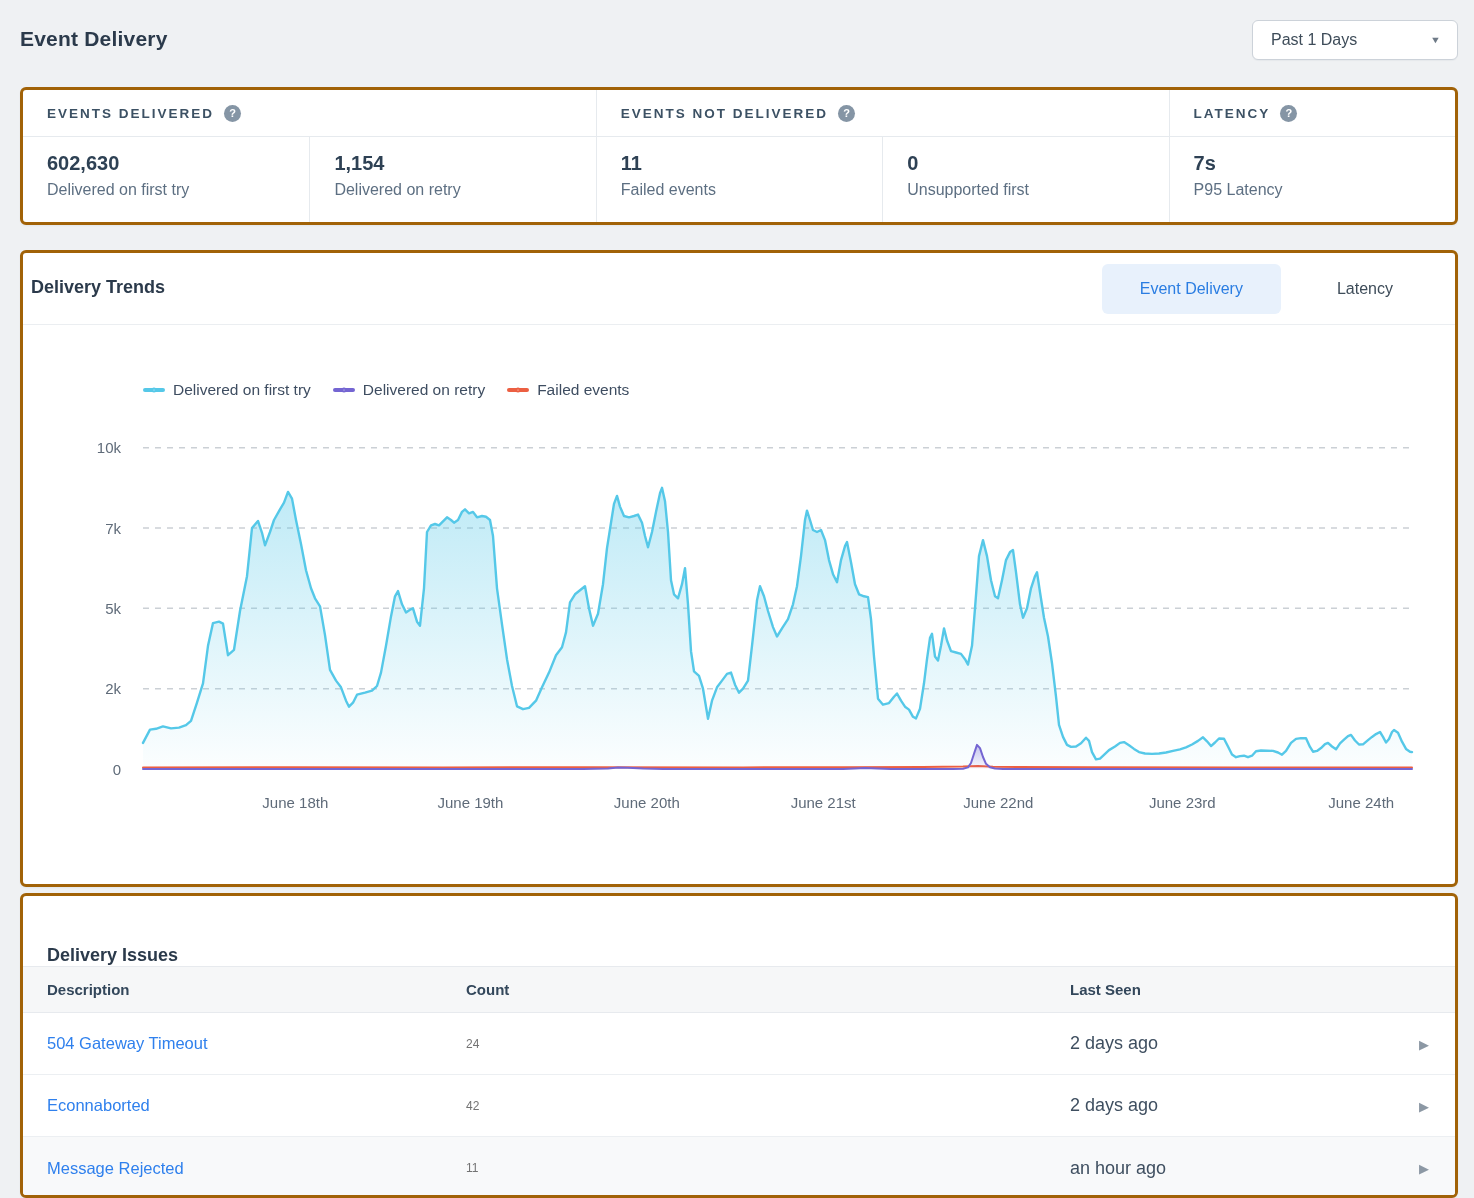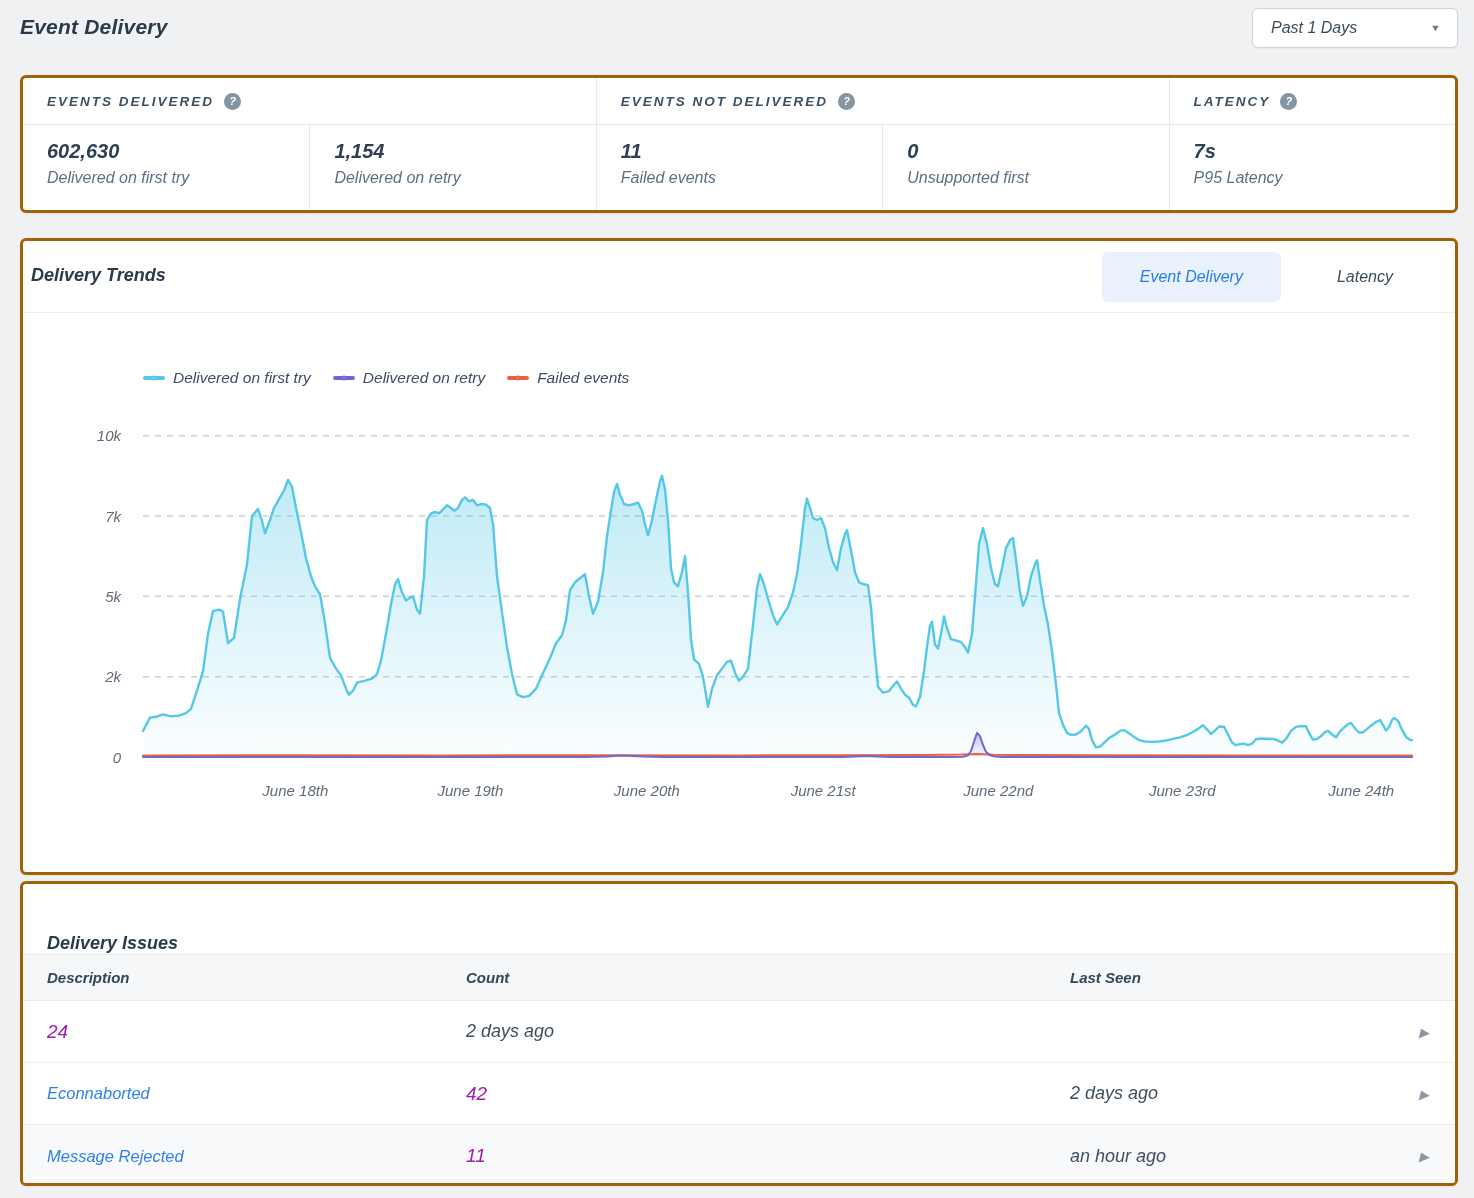--- a/index.html
+++ b/index.html
@@ -3,21 +3,21 @@
 <meta charset="utf-8">
 <style>
   * { margin:0; padding:0; box-sizing:border-box; }
   html,body { width:1474px; height:1198px; }
   body {
     font-family:"Liberation Sans", sans-serif;
     background:#eff1f3;
     color:#2e3f51;
     overflow:hidden;
   }
-  .page { width:1474px; height:1198px; padding:0 16px 0 20px;font-style:italic; }
+  .page { width:1474px; height:1198px; padding:12px 16px 0 20px; }
 
   
   .topbar { position:relative; height:75px; }
   .topbar h1 { position:absolute; left:0; top:15px; font-size:21px; font-weight:700; color:#2b3a4b; letter-spacing:.2px; }
   .select {
     position:absolute; right:0; top:8px; width:206px; height:40px;
     background:#fff; border:1px solid #ccd2d9; border-radius:6px;
     display:flex; align-items:center; justify-content:space-between;
     padding:0 16px 0 18px; font-size:16px; color:#3e4c59; cursor:pointer;
     box-shadow:0 1px 1px rgba(16,42,67,.04);
@@ -69,21 +69,21 @@
   
   .issues { margin-top:6px; height:305px; overflow:hidden; }
   .issues-title-row { height:70px; display:flex; align-items:flex-end; padding-left:24px; }
   .issues-title-row h2 { font-size:18px; font-weight:600; color:#2b3a4b; }
   .t-grid { display:grid; grid-template-columns:419px 604px 1fr; align-items:center; padding-left:24px; }
   .t-head { height:47px; background:#f6f7f8; border-top:1px solid #e7eaee; border-bottom:1px solid #e7eaee; }
   .t-head .th { font-size:15px; font-weight:700; color:#33475b; }
   .t-row { height:62px; border-bottom:1px solid #eceff2; position:relative; }
   .t-row:last-child { border-bottom:none; background:#f8f9fa; }
   .t-link { font-size:16.5px; color:#2f80ed; cursor:pointer; }
-  .t-count { font-size:19px; color:#a21caf; }
+  .t-count { font-size:12px; color:#737373; }
   .t-seen { font-size:18px; color:#3f4f60; }
   .chev { position:absolute; right:26px; top:50%; transform:translateY(-50%); font-size:13px; color:#8c98a4; cursor:pointer; }
 </style>
 </head>
 <body>
 
 <div class="page">
 
   <div class="topbar">
     <h1>Event Delivery</h1>
@@ -200,20 +200,21 @@
   <div class="card issues">
     <div class="issues-title-row">
       <h2>Delivery Issues</h2>
     </div>
     <div class="t-grid t-head">
       <div class="th">Description</div>
       <div class="th">Count</div>
       <div class="th">Last Seen</div>
     </div>
     <div class="t-grid t-row">
+      <div class="t-link">504 Gateway Timeout</div>
       <div class="t-count">24</div>
       <div class="t-seen">2 days ago</div>
       <span class="chev">▶</span>
     </div>
     <div class="t-grid t-row">
       <div class="t-link">Econnaborted</div>
       <div class="t-count">42</div>
       <div class="t-seen">2 days ago</div>
       <span class="chev">▶</span>
     </div>

